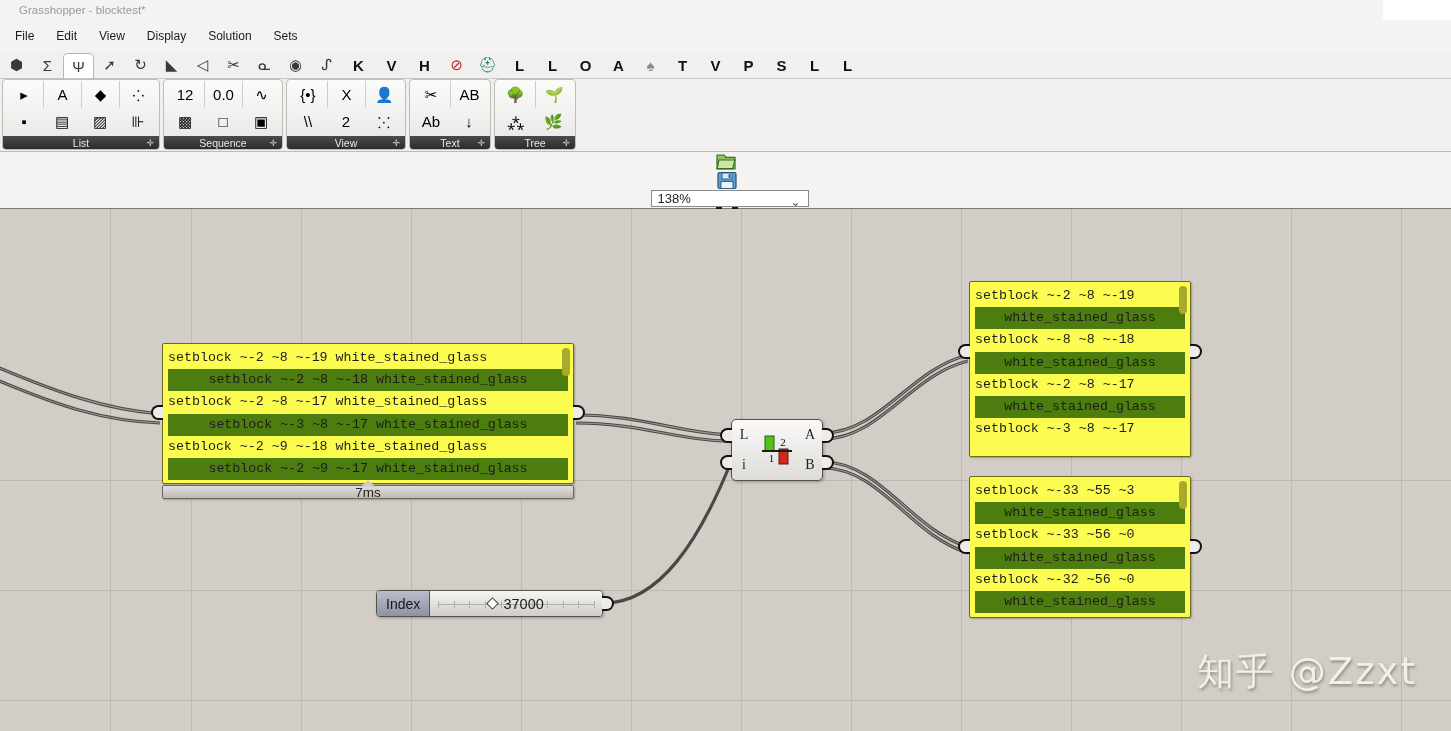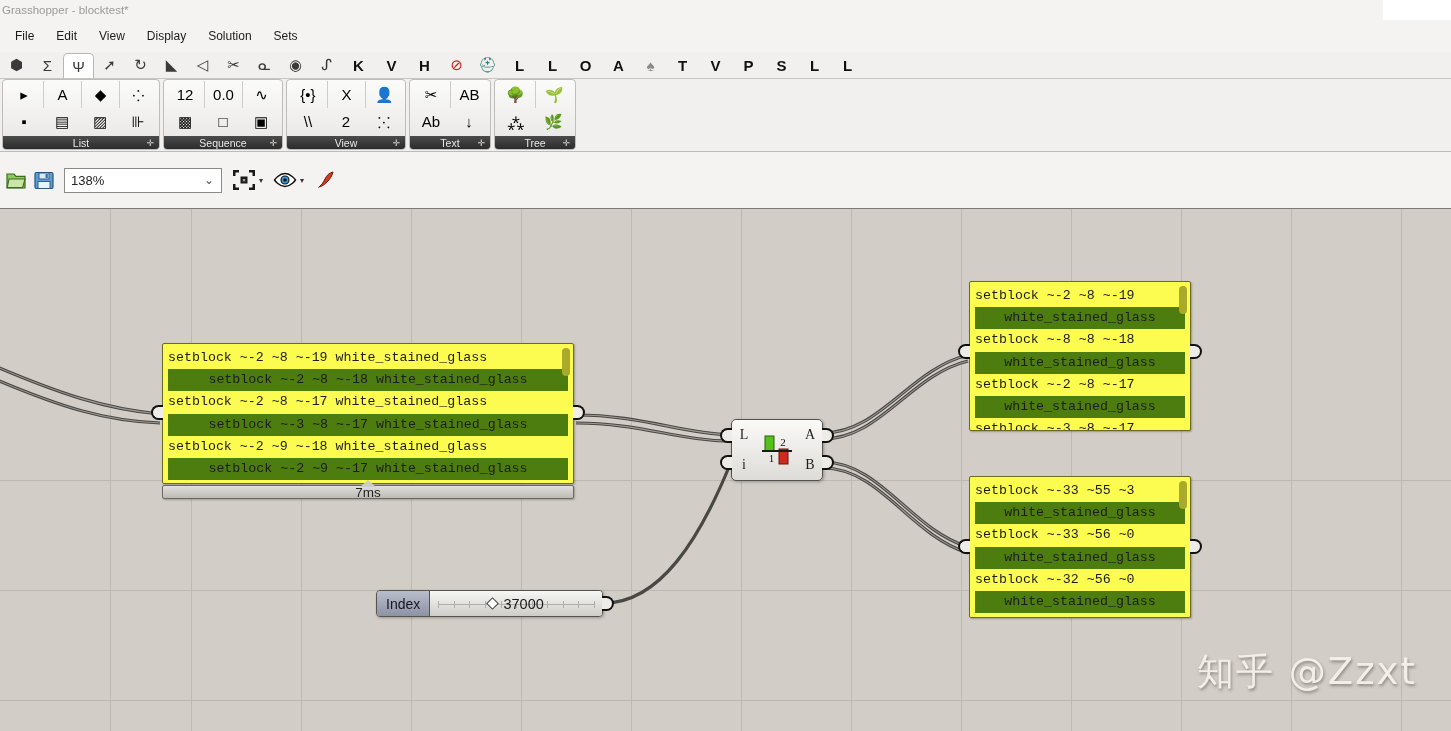--- a/index.html
+++ b/index.html
@@ -9,21 +9,21 @@
     font-family: "Liberation Sans", sans-serif;
     background: #ffffff;
   }
   #app { position: relative; width: 1451px; height: 731px; }
 
   
   .titlebar {
     position: absolute; left: 0; top: 0; width: 1383px; height: 20px;
     background: #f4f3f1;
     font-size: 11.5px; color: #9a9a9a;
-    padding-left: 2px; line-height: 20px;
+    padding-left: 19px; line-height: 20px;
     white-space: nowrap;
   }
 
   
   .menubar {
     position: absolute; left: 0; top: 20px; width: 1451px; height: 32px;
     background: #f4f3f1;
     display: flex; align-items: center;
     padding-left: 4px;
   }
@@ -106,20 +106,21 @@
     font-size: 9px; color: #d6d6d6;
   }
 
   
   .ctoolbar {
     position: absolute; left: 0; top: 152px; width: 1451px; height: 57px;
     background: #f4f3f1;
     display: flex; align-items: center;
     padding-left: 2px;
     border-bottom: 1px solid #7d7a75;
+    flex-direction: column;
   }
   .ct-btn {
     width: 28px; height: 28px;
     display: flex; align-items: center; justify-content: center;
     font-size: 17px;
   }
   .zoom-select {
     width: 158px; height: 25px;
     margin-left: 6px;
     border: 1px solid #8d8b87;
@@ -492,21 +493,21 @@
       <div class="lines" id="main-panel-lines"><div class="ln">setblock ~-2 ~8 ~-19 white_stained_glass</div><div class="ln alt">setblock ~-2 ~8 ~-18 white_stained_glass</div><div class="ln">setblock ~-2 ~8 ~-17 white_stained_glass</div><div class="ln alt">setblock ~-3 ~8 ~-17 white_stained_glass</div><div class="ln">setblock ~-2 ~9 ~-18 white_stained_glass</div><div class="ln alt">setblock ~-2 ~9 ~-17 white_stained_glass</div></div>
       <div class="scroll-thumb"></div>
     </div>
     <div class="nub left" id="main-panel-nub-l" style="left: 151px; top: 196px;"></div>
     <div class="nub right" id="main-panel-nub-r" style="left: 573px; top: 196px;"></div>
     <div class="panel-footer" id="main-panel-footer" style="left: 162px; top: 276px; width: 412px; height: 14px;">
       <div class="footer-notch"></div>
       <span>7ms</span>
     </div>
 
-    <div class="gh-panel" id="tr-panel" style="left: 969px; top: 72px; width: 222px; height: 150px;">
+    <div class="gh-panel" id="tr-panel" style="left: 969px; top: 72px; width: 222px; height: 176px;">
       <div class="lines" id="tr-panel-lines"><div class="ln">setblock ~-2 ~8 ~-19</div><div class="ln alt">white_stained_glass</div><div class="ln">setblock ~-8 ~8 ~-18</div><div class="ln alt">white_stained_glass</div><div class="ln">setblock ~-2 ~8 ~-17</div><div class="ln alt">white_stained_glass</div><div class="ln">setblock ~-3 ~8 ~-17</div></div>
       <div class="scroll-thumb"></div>
     </div>
     <div class="nub left" id="tr-nub-l" style="left: 958px; top: 135px;"></div>
     <div class="nub right" id="tr-nub-r" style="left: 1190px; top: 135px;"></div>
 
     <div class="gh-panel" id="br-panel" style="left: 969px; top: 267px; width: 222px; height: 142px;">
       <div class="lines" id="br-panel-lines"><div class="ln">setblock ~-33 ~55 ~3</div><div class="ln alt">white_stained_glass</div><div class="ln">setblock ~-33 ~56 ~0</div><div class="ln alt">white_stained_glass</div><div class="ln">setblock ~-32 ~56 ~0</div><div class="ln alt">white_stained_glass</div><div class="ln">setblock ~-32 ~56 ~1</div></div>
       <div class="scroll-thumb"></div>
     </div>

